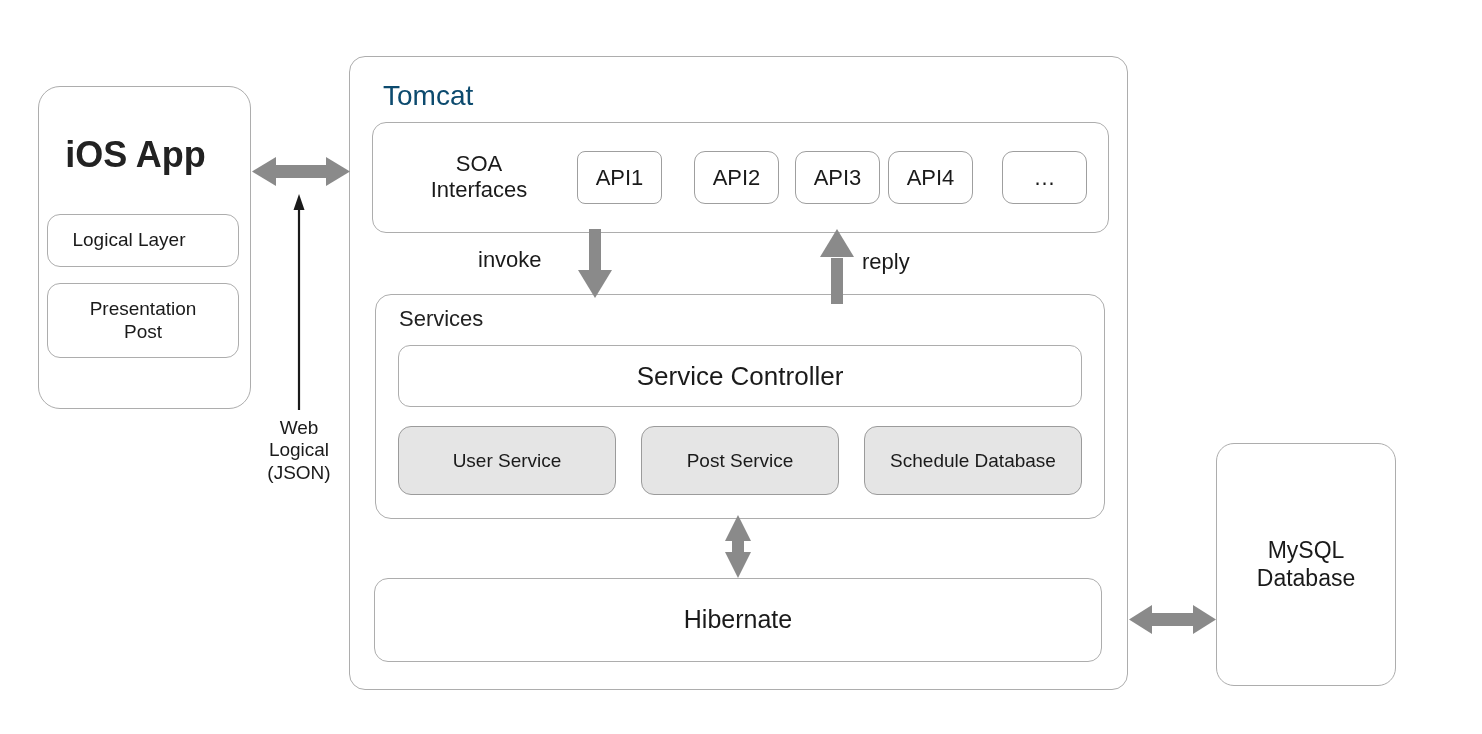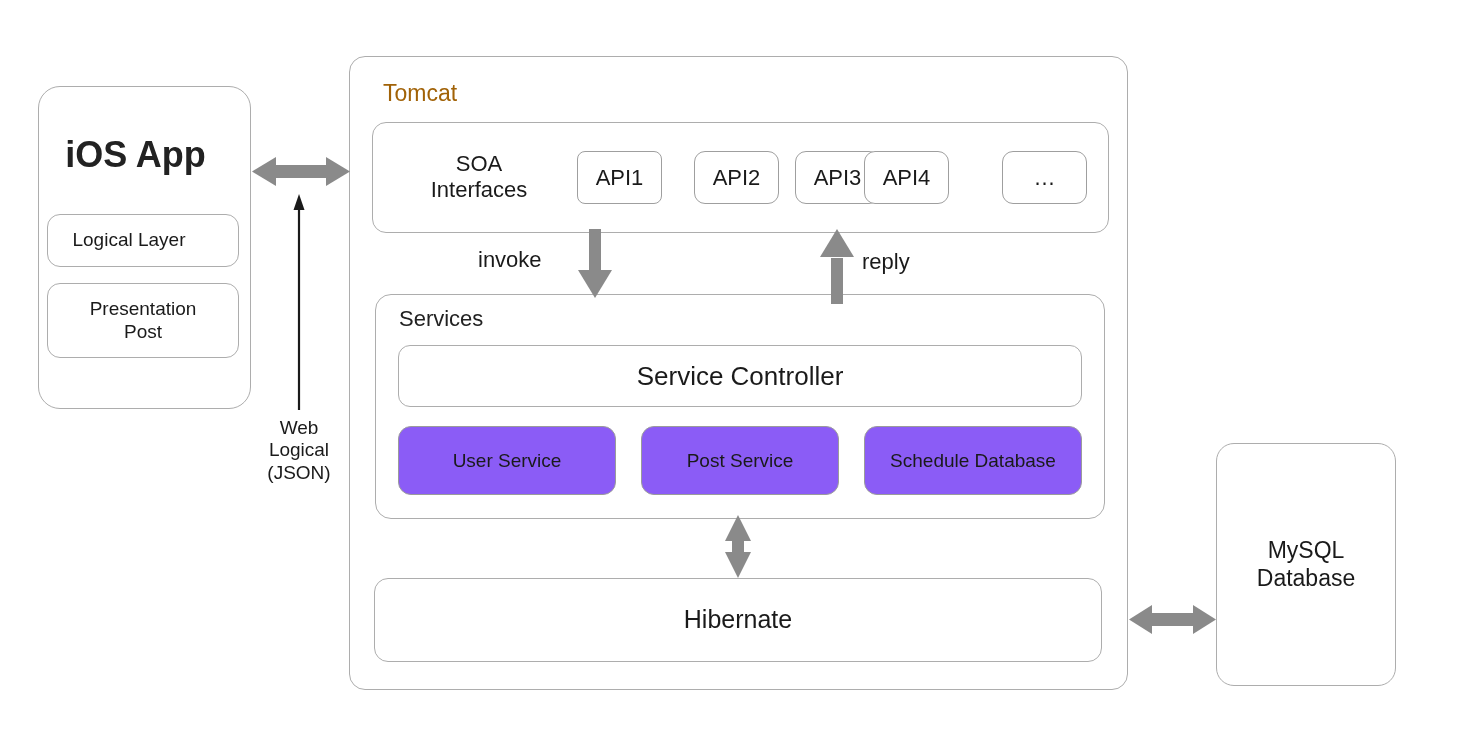--- a/index.html
+++ b/index.html
@@ -49,21 +49,21 @@
   #mysql-box       { left: 1216px; top: 443px; width: 180px; height: 243px; border-radius: 18px; }
 
   
   #ios-app-title {
     left: 38px; top: 126px; width: 195px; height: 58px;
     font-size: 36px; color: #222; font-weight: bold;
   }
   #tomcat-title {
     position: absolute;
     left: 383px; top: 80px;
-    font-size: 23px; color: #a16207;
+    font-size: 28px; color: #0c4a6e;
   }
   #services-title {
     position: absolute;
     left: 399px; top: 306px;
     font-size: 22px; color: #222;
   }
 
   
   #logical-layer-box      { left: 47px; top: 214px; width: 192px; height: 53px; border-radius: 13px; }
   #logical-layer-label    { left: 47px; top: 214px; width: 164px; height: 53px; font-size: 19px; }
@@ -93,21 +93,21 @@
   
   #services-box { left: 375px; top: 294px; width: 730px; height: 225px; border-radius: 16px; }
   #service-controller-box   { left: 398px; top: 345px; width: 684px; height: 62px; border-radius: 12px; }
   #service-controller-label { left: 398px; top: 345px; width: 684px; height: 62px; font-size: 26px; }
 
   .service-box {
     position: absolute;
     box-sizing: border-box;
     top: 426px;
     height: 69px;
-    background: #8b5cf6;
+    background: #e5e5e5;
     border: 1.6px solid #9b9b9b;
     border-radius: 13px;
     display: flex;
     align-items: center;
     justify-content: center;
     font-size: 19px;
     color: #1a1a1a;
   }
 
   
@@ -158,21 +158,21 @@
   <div class="box" id="tomcat-box"></div>
   <div id="tomcat-title">Tomcat</div>
 
   <div class="box" id="soa-box"></div>
   <div class="centered-text" id="soa-label">SOA
 Interfaces</div>
 
   <div class="api-box" style="left:577px;border-radius:8px;">API1</div>
   <div class="api-box" style="left:686px;margin-left:8px;">API2</div>
   <div class="api-box" style="left:795px;">API3</div>
-  <div class="api-box" style="left:864px;border-radius:11px;">API4</div>
+  <div class="api-box" style="left:888px;border-radius:11px;">API4</div>
   <div class="api-box" style="left:1002px;">…</div>
 
   <div id="invoke-label">invoke</div>
   <div id="reply-label">reply</div>
 
   <div class="box" id="services-box"></div>
   <div id="services-title">Services</div>
 
   <div class="box" id="service-controller-box"></div>
   <div class="centered-text" id="service-controller-label">Service Controller</div>

